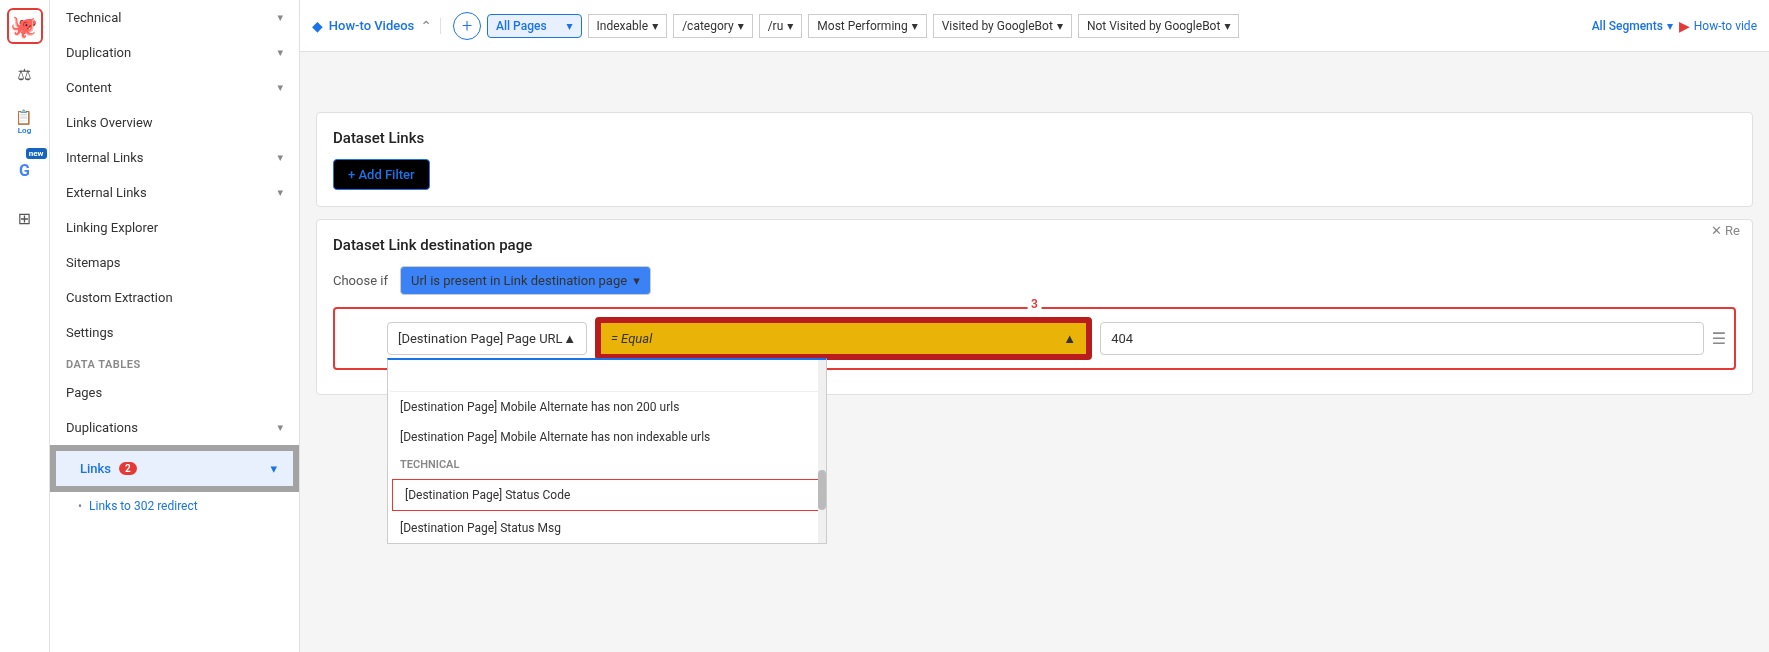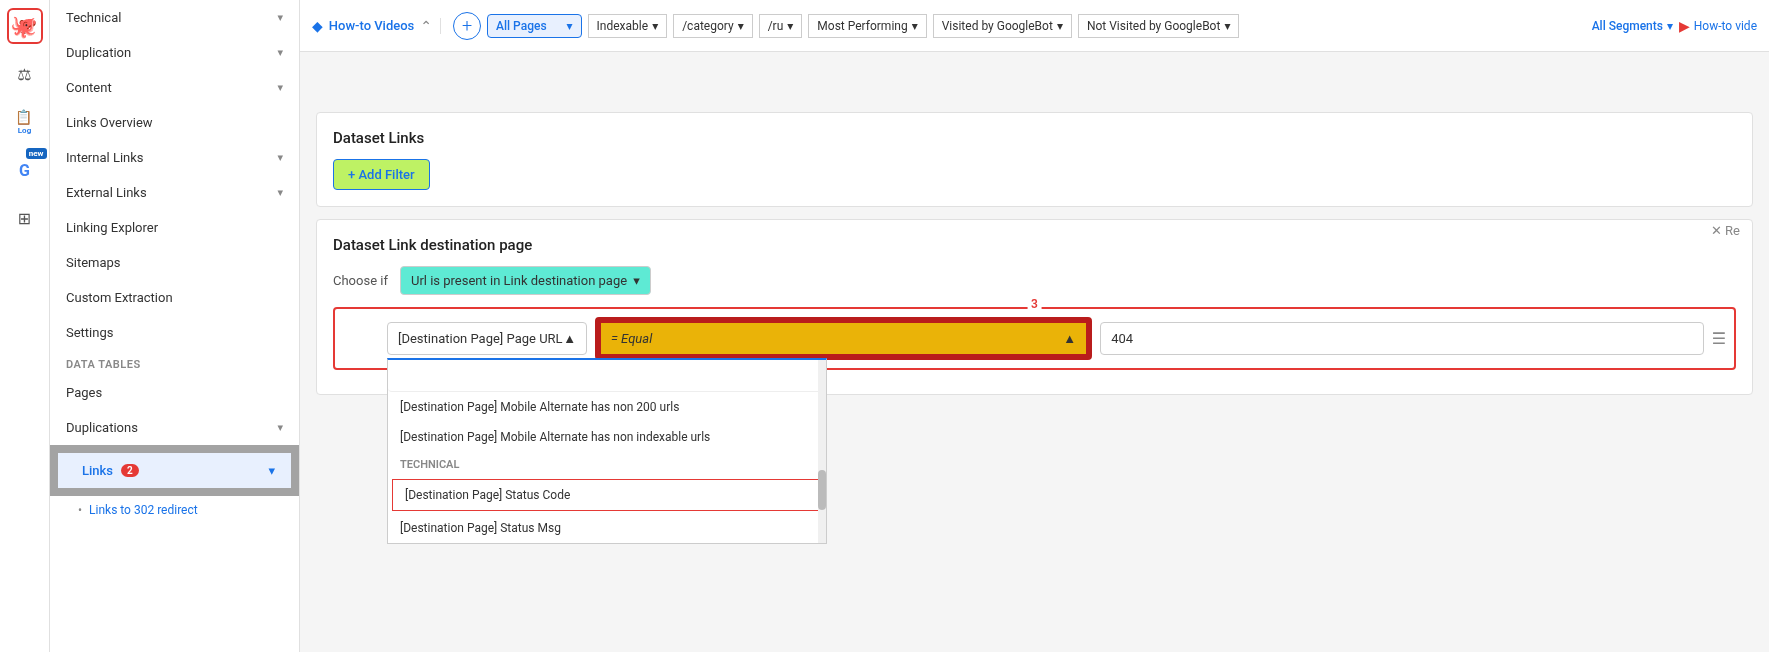--- a/index.html
+++ b/index.html
@@ -215,21 +215,21 @@
     }
     .dataset-title {
       font-size: 15px;
       font-weight: 500;
       color: #222;
       margin-bottom: 12px;
     }
     .add-filter-btn {
       border: 1.5px solid #1a73e8;
       color: #1a73e8;
-      background: #bef264;
+      background: #000000;
       border-radius: 4px;
       padding: 7px 14px;
       font-size: 13px;
       cursor: pointer;
       font-weight: 500;
     }
 
     
     .destination-section {
       background: #fff;
@@ -266,21 +266,21 @@
     }
     .url-dropdown {
       display: flex;
       align-items: center;
       gap: 6px;
       border: 1px solid #ccc;
       border-radius: 4px;
       padding: 6px 10px;
       font-size: 13px;
       cursor: pointer;
-      background: #5eead4;
+      background: #3b82f6;
       color: #333;
     }
 
     
     .filter-row-container {
       border: 2px solid #e53935;
       border-radius: 4px;
       padding: 8px;
       margin-bottom: 8px;
       position: relative;
@@ -445,21 +445,21 @@
 
   <div class="sidebar-label-section">Data Tables</div>
 
   <div class="sidebar-item">
     <span>Pages</span>
   </div>
   <div class="sidebar-item">
     <span>Duplications</span>
     <span class="chevron">▾</span>
   </div>
-  <div class="links-row" style="background: #e8f0fe; border: 8px solid #a3a3a3; padding-left: 24px;">
+  <div class="links-row" style="background: #e8f0fe; border: 6px solid #a3a3a3; padding-left: 24px;">
     <div class="left">
       <span style="font-weight:500; color:#1a73e8;">Links</span>
       <span class="sidebar-badge">2</span>
     </div>
     <span class="chevron" style="color:#1a73e8;">▾</span>
   </div>
   <div class="sidebar-sub-item active">
     <span style="color:#888; margin-right:4px;">•</span>
     <span>Links to 302 redirect</span>
   </div>

